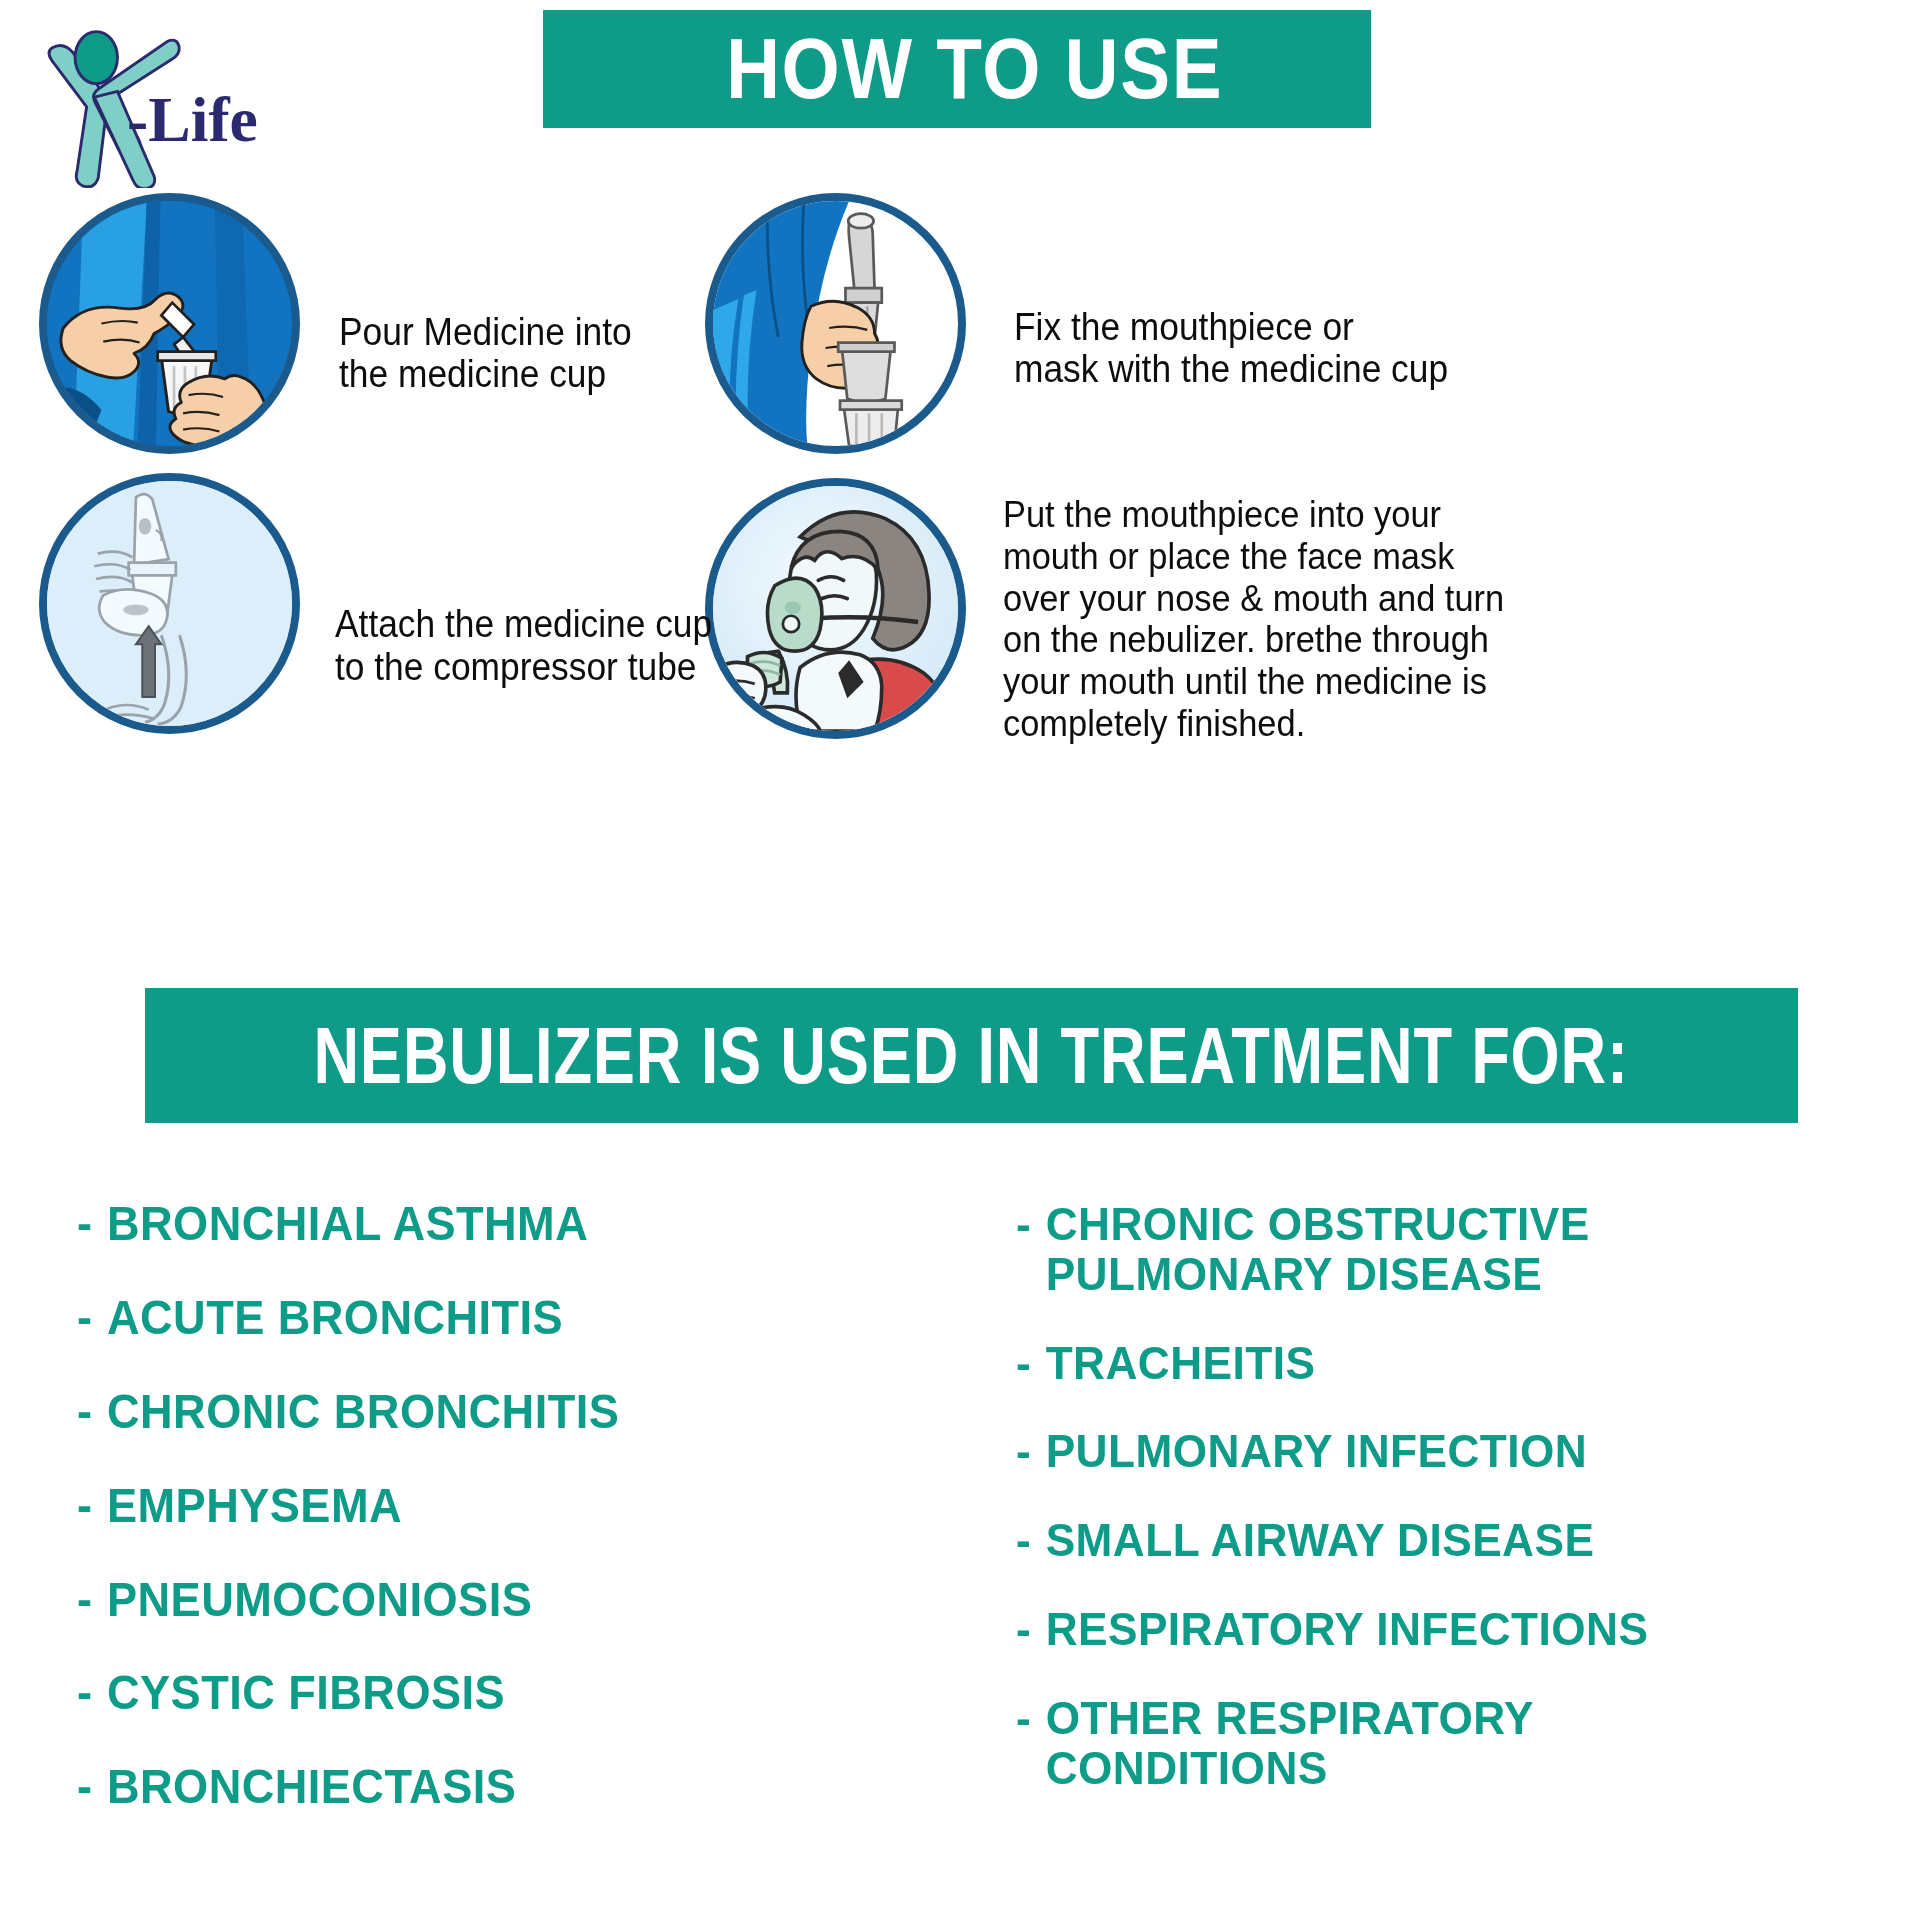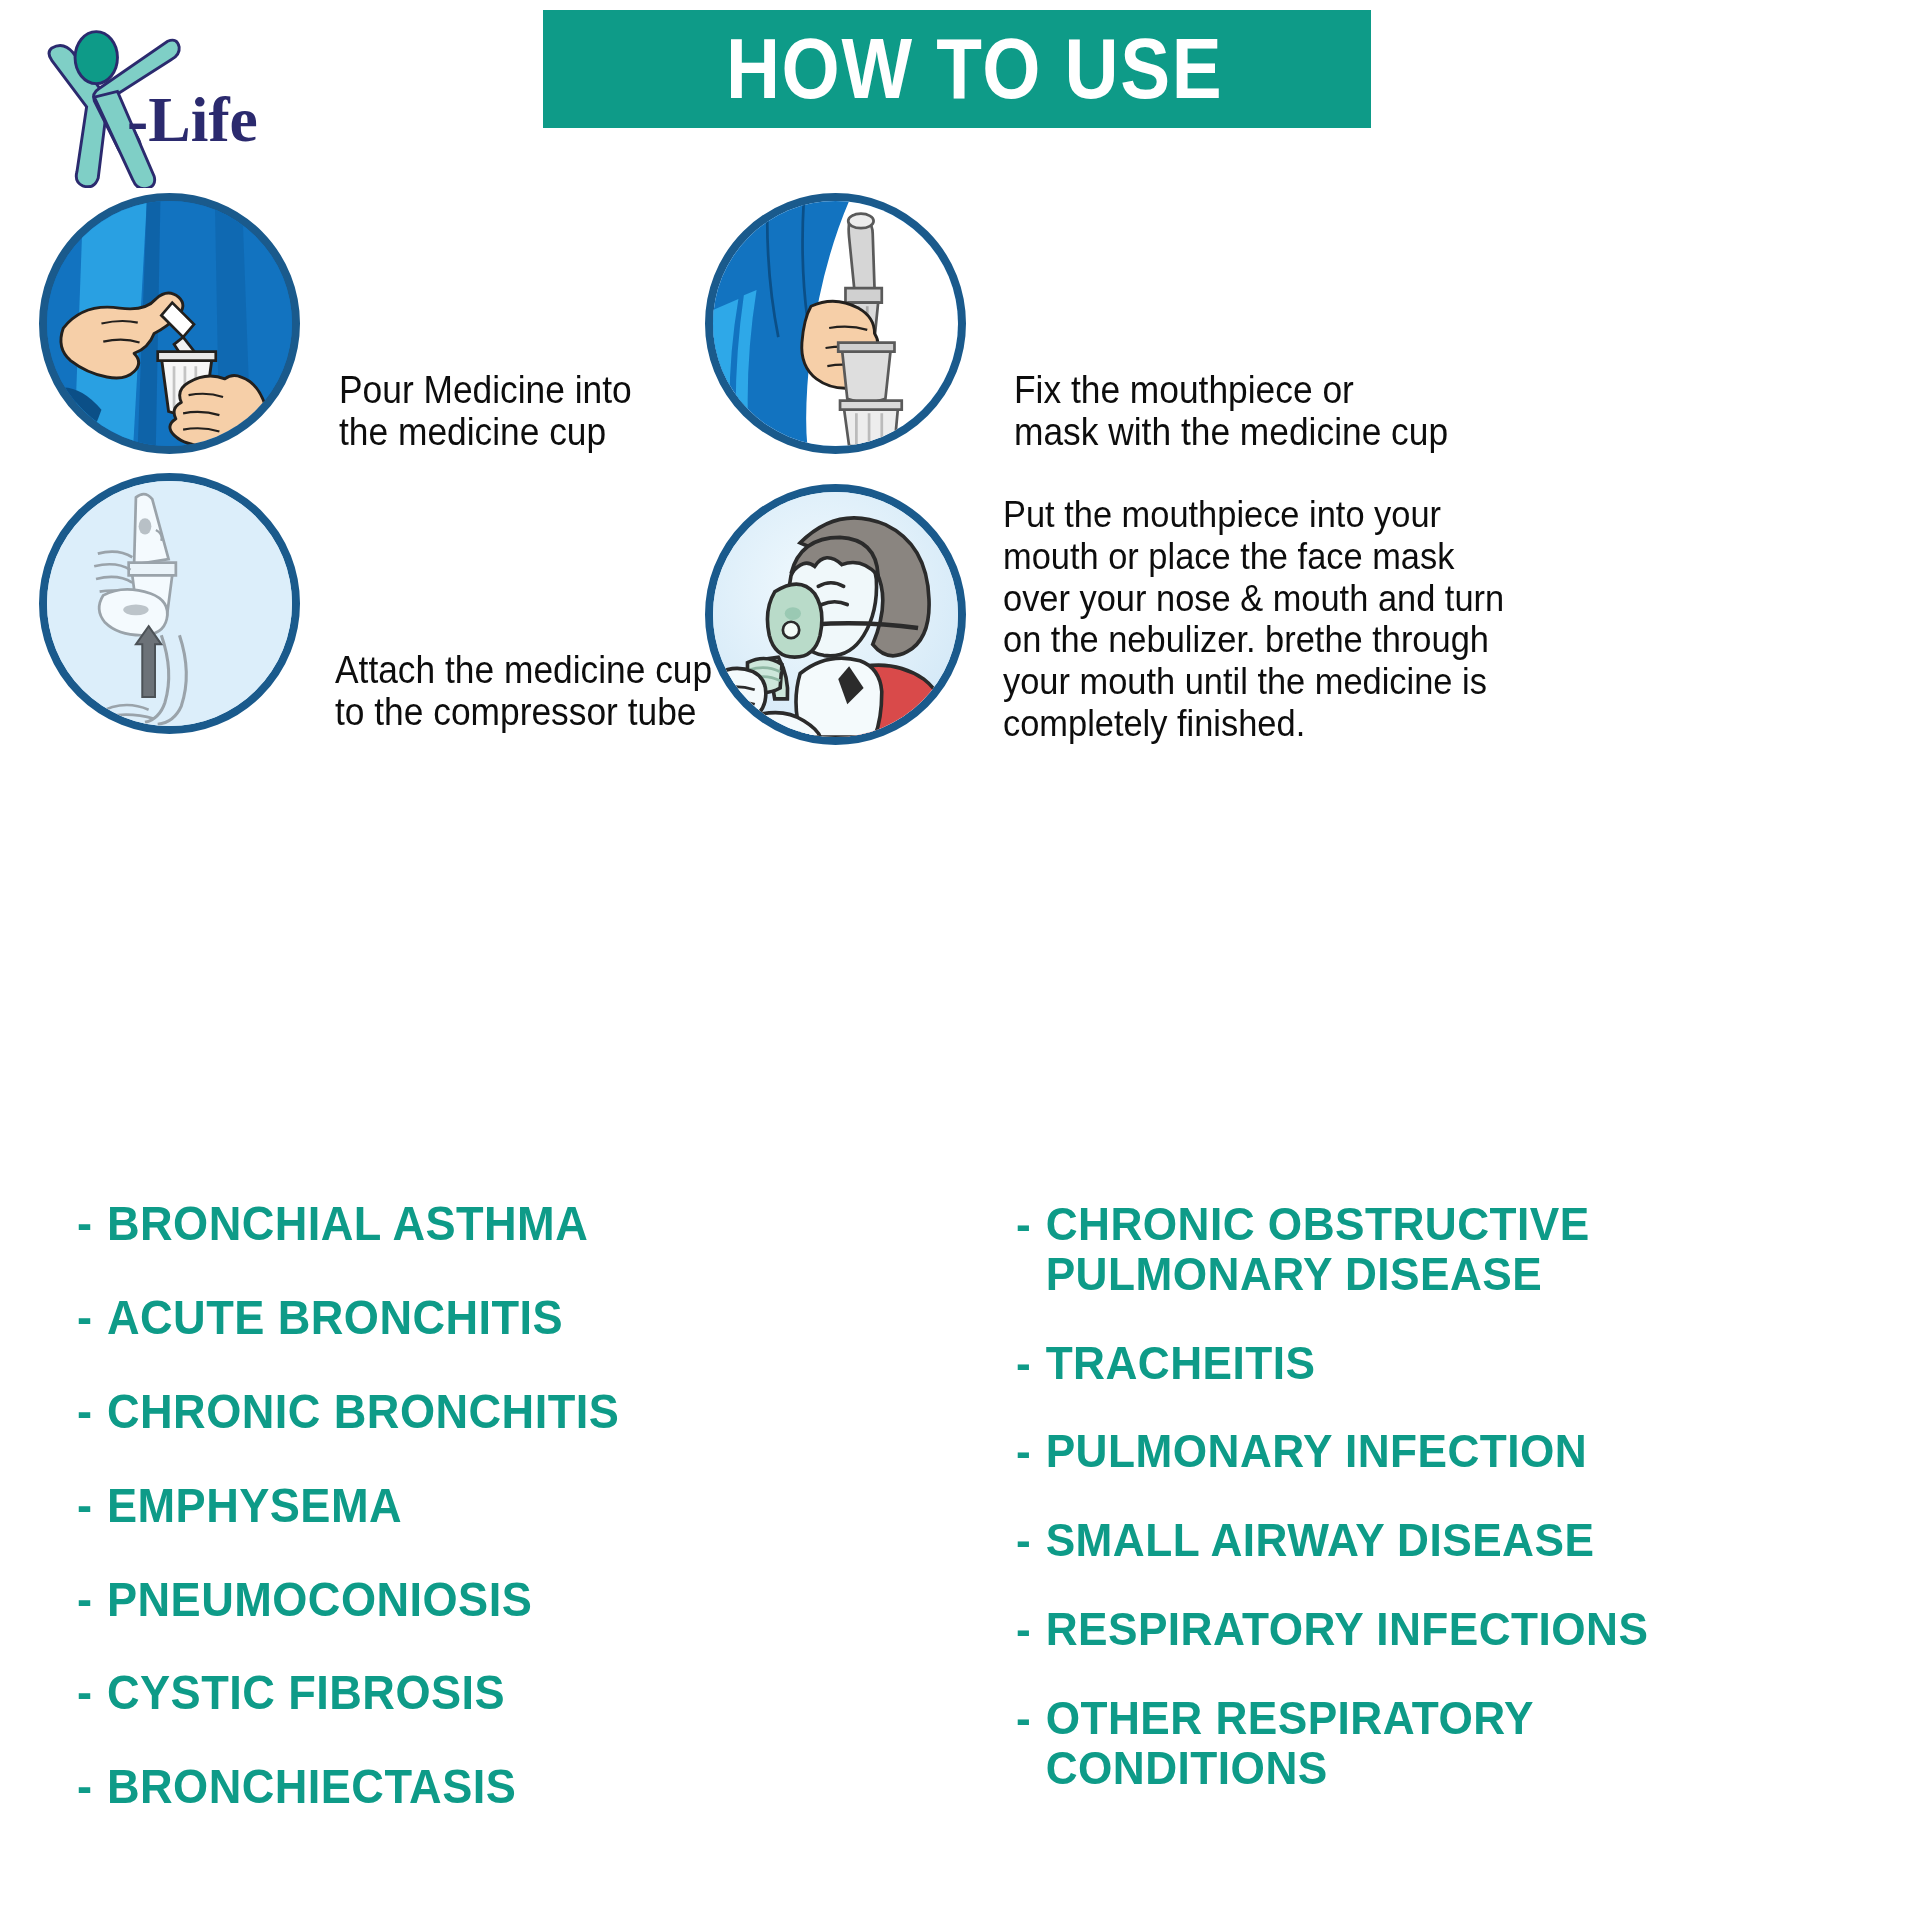--- a/index.html
+++ b/index.html
@@ -27,21 +27,21 @@
     font-size: 85px;
     font-weight: bold;
     letter-spacing: 1.9px;
     transform: scaleX(0.88);
     line-height: 1;
     white-space: nowrap;
   }
 
   
   .steps { position: absolute; left: 0; top: 183px; width: 1931px; height: 734px; }
-  .step { position: absolute; display: flex; align-items: flex-end; }
+  .step { position: absolute; display: flex; align-items: center; }
   .step-circle {
     width: 261px; height: 261px; min-width:261px;
     border-radius: 50%;
     border: 8.7px solid #1A5A8C;
     overflow: hidden;
     position: relative;
     background: #1273C0;
   }
   .step-circle.light { background: #DCEEFA; }
   .step-circle svg { position:absolute; left:0; top:0; width:100%; height:100%; display:block; }
@@ -282,20 +282,23 @@
             <path d="M112 160 L126 180 L119 180 L119 238 L105 238 L105 180 L98 180 Z" fill="#6C7278" stroke="#4C5257" stroke-width="2.2"></path>
           </g>
         </svg>
       </div>
       <div class="step-text">Attach the medicine cup
 to the compressor tube</div>
     </div>
 
   </div>
 
+  <div class="treat-banner">
+    <span class="title">NEBULIZER IS USED IN TREATMENT FOR:</span>
+  </div>
 
   <div class="cond-wrap">
 
     <div class="cond-col left">
       <div class="cond-item">
         <span class="cond-dash">-</span>
         <span>BRONCHIAL ASTHMA</span>
       </div>
       <div class="cond-item">
         <span class="cond-dash">-</span>

